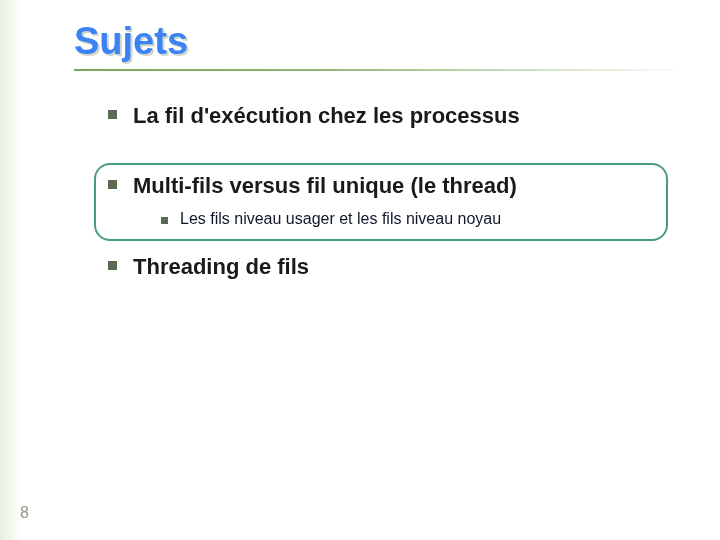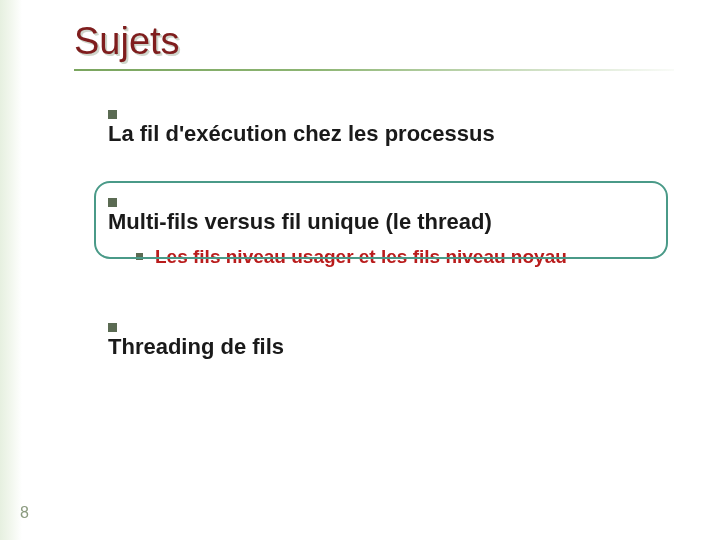--- a/index.html
+++ b/index.html
@@ -16,43 +16,42 @@
     background: linear-gradient(to right, #e6f0e0 0%, #f2f7ee 50%, #ffffff 100%);
   }
   .slide {
     position: absolute;
     left: 0; top: 0;
     width: 720px; height: 540px;
     padding: 20px 40px 20px 80px;
   }
   .title {
     font-size: 38px;
-    font-weight: normal;
-    color: #7f1d1d;
+    font-weight: bold;
+    color: #3b82f6;
     text-shadow: 2px 2px 0 #cfd6cc, 1px 1px 0 #aab5a5;
     margin-bottom: 6px;
     margin-left: -6px;
   }
   .title-underline {
     height: 2px;
     width: 600px;
     margin-left: -6px;
     background: linear-gradient(to right, #7aa55f 0%, #8db573 40%, rgba(141,181,115,0.05) 100%);
     margin-bottom: 30px;
   }
   .content {
     padding-left: 28px;
     padding-right: 10px;
   }
   .item {
     display: flex;
     align-items: flex-start;
     margin-bottom: 40px;
     position: relative;
-    flex-direction: column;
   }
   .bullet {
     width: 9px; height: 9px;
     background: #5b6b53;
     margin-top: 9px;
     margin-right: 16px;
     flex-shrink: 0;
   }
   .item-text {
     font-size: 22px;
@@ -67,39 +66,39 @@
     margin-left: 28px;
   }
   .sub-bullet {
     width: 7px; height: 7px;
     background: #5b6b53;
     margin-top: 9px;
     margin-right: 12px;
     flex-shrink: 0;
   }
   .sub-text {
-    font-size: 19px;
-    font-weight: bold;
-    color: #b91c1c;
+    font-size: 16px;
+    font-weight: normal;
+    color: #0f172a;
     line-height: 1.35;
   }
   .highlight-box {
     position: absolute;
     border: 2px solid #4a9a88;
     border-radius: 16px;
     pointer-events: none;
   }
   .page-number {
     position: absolute;
     left: 20px;
     bottom: 18px;
     font-size: 16px;
     color: #8a9a7e;
   }
-  .item-group-2 { margin-bottom: 44px; }
+  .item-group-2 { margin-bottom: 22px; }
 </style>
 </head>
 <body>
 
 <div class="left-gradient"></div>
 
 <div class="slide">
 
   <div class="title">Sujets</div>
   <div class="title-underline"></div>

